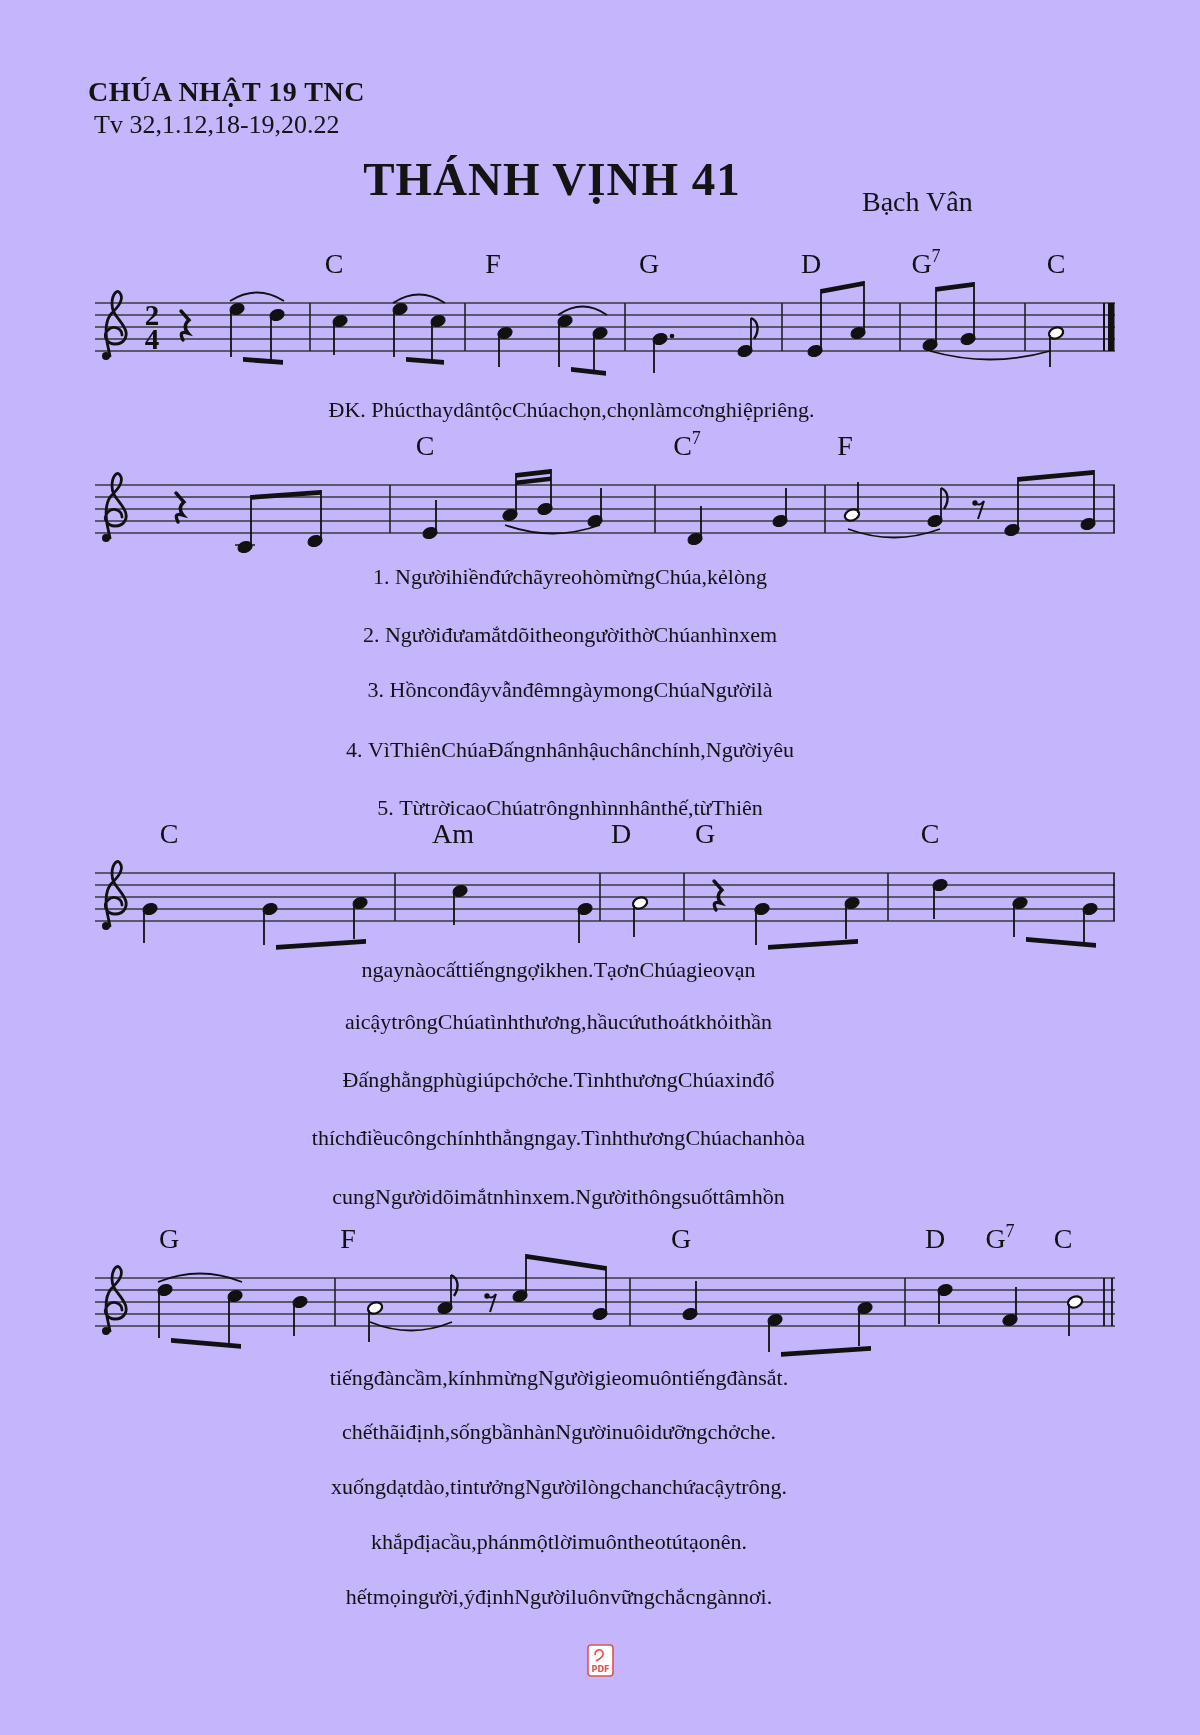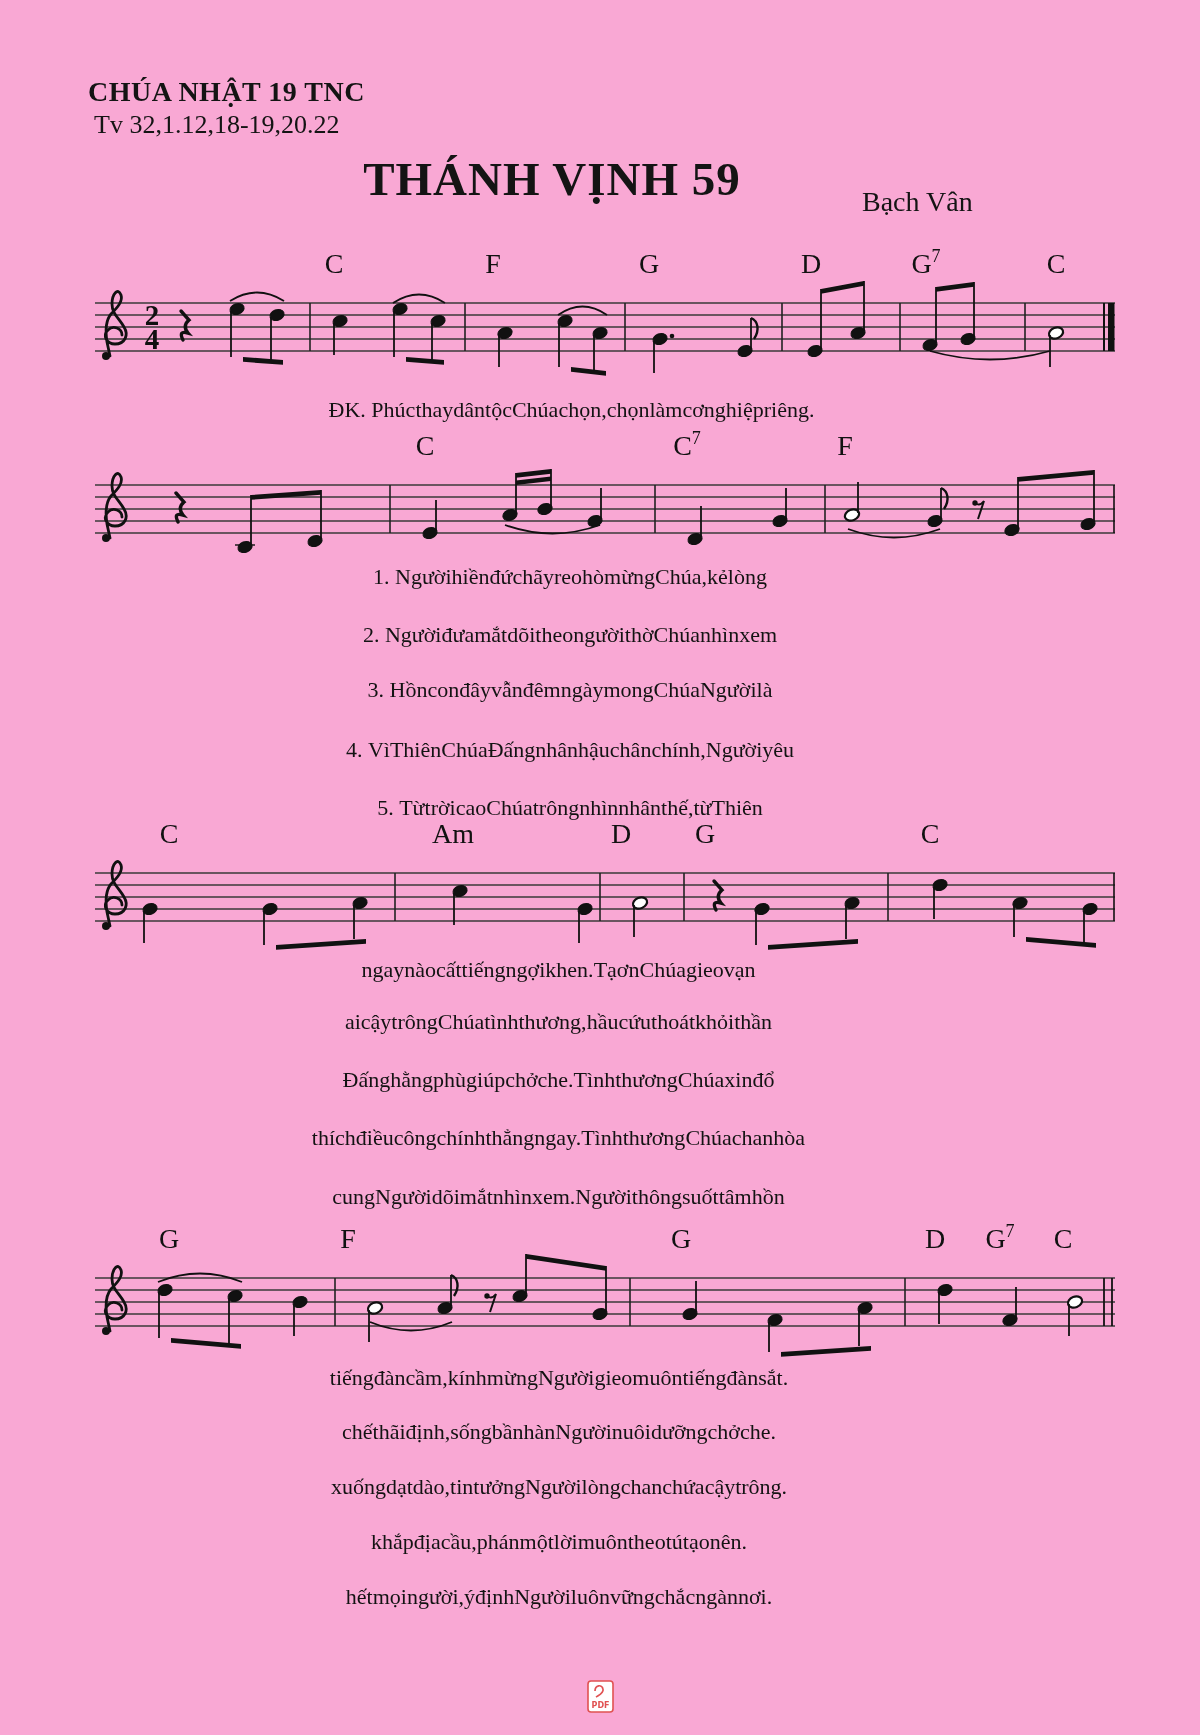--- a/index.html
+++ b/index.html
@@ -1,41 +1,41 @@
 <!DOCTYPE html>
 <html><head>
 <meta charset="utf-8">
 <style>
   html,body{margin:0;padding:0;background:#fff;}
-  #page{position:relative;width:1200px;height:1735px;background:#f9a8d4;overflow:hidden;
+  #page{position:relative;width:1200px;height:1735px;background:#c4b5fd;overflow:hidden;
         font-family:"Liberation Serif","DejaVu Serif",serif;color:#141414;}
   .hdr1{position:absolute;left:88px;top:76px;font-weight:bold;font-size:28px;letter-spacing:.5px;}
   .hdr2{position:absolute;left:94px;top:110px;font-size:26px;}
   .title{position:absolute;left:0;top:152px;width:1104px;text-align:center;
          font-weight:bold;font-size:47px;letter-spacing:1px;}
   .composer{position:absolute;left:862px;top:186px;font-size:28px;}
   .staff-svg{position:absolute;left:80px;width:1045px;height:150px;}
   .lyric{position:absolute;display:flex;justify-content:center;
          font-size:22px;line-height:36px;white-space:nowrap;color:#131313;}
   .chord{font-family:"Liberation Serif","DejaVu Serif",serif;font-size:28px;fill:#111;}
   .timesig{font-family:"Liberation Serif","DejaVu Serif",serif;font-weight:bold;font-size:29px;fill:#111;}
   .footer{position:absolute;left:0;top:1644px;width:1200px;display:flex;
-          justify-content:center;align-items:center;gap:11px;margin-top:36px;}
+          justify-content:center;align-items:center;gap:11px;}
   .footer-text{font-family:"DejaVu Sans Mono","Liberation Mono",monospace;
                font-size:17px;letter-spacing:-0.4px;color:#2a2a2a;}
 </style>
 </head>
 <body>
 
 <div id="page">
 
   <div class="hdr1">CHÚA NHẬT 19 TNC</div>
   <div class="hdr2">Tv 32,1.12,18-19,20.22</div>
 
-  <div class="title">THÁNH VỊNH 59</div>
+  <div class="title">THÁNH VỊNH 41</div>
   <div class="composer">Bạch Vân</div>
 
   <svg class="staff-svg" style="top:243px" viewBox="0 0 1045 150">
       <line x1="15" y1="60" x2="1035" y2="60" stroke="#3a3a3a" stroke-width="1.3"></line>
       <line x1="15" y1="72" x2="1035" y2="72" stroke="#3a3a3a" stroke-width="1.3"></line>
       <line x1="15" y1="84" x2="1035" y2="84" stroke="#3a3a3a" stroke-width="1.3"></line>
       <line x1="15" y1="96" x2="1035" y2="96" stroke="#3a3a3a" stroke-width="1.3"></line>
       <line x1="15" y1="108" x2="1035" y2="108" stroke="#3a3a3a" stroke-width="1.3"></line>
       <line x1="230" y1="60" x2="230" y2="108" stroke="#222" stroke-width="1.6"></line>
       <line x1="385" y1="60" x2="385" y2="108" stroke="#222" stroke-width="1.6"></line>

